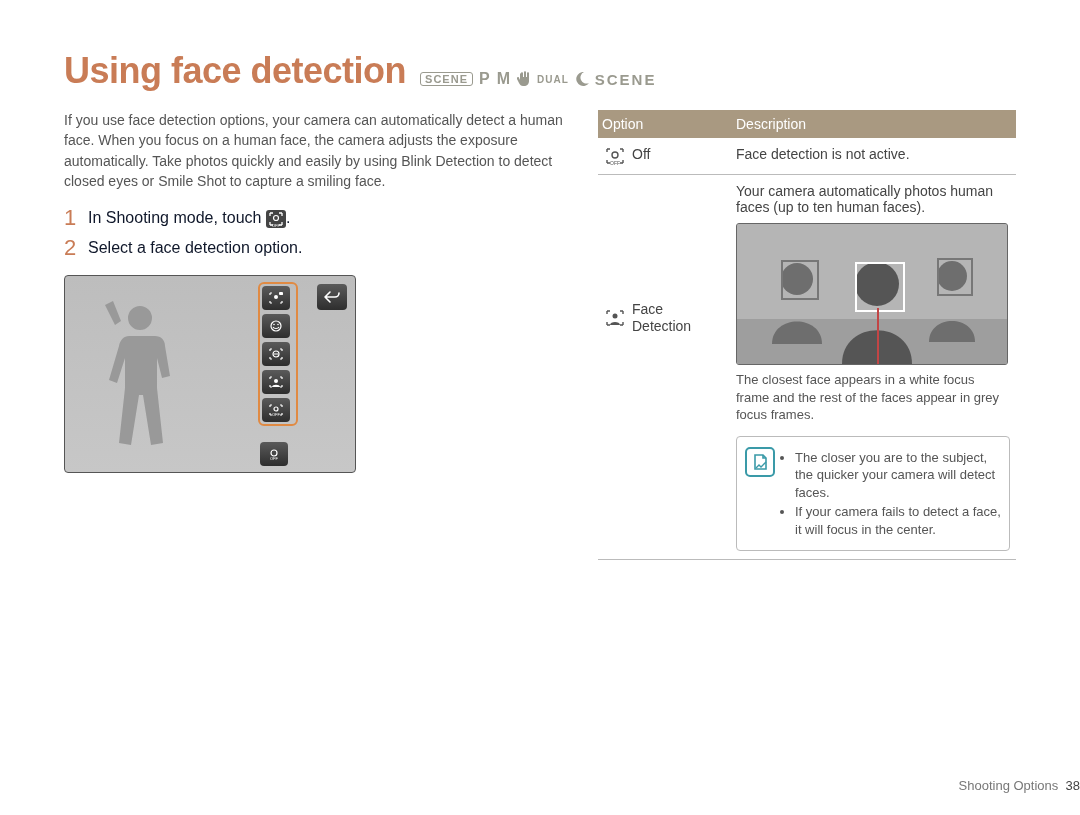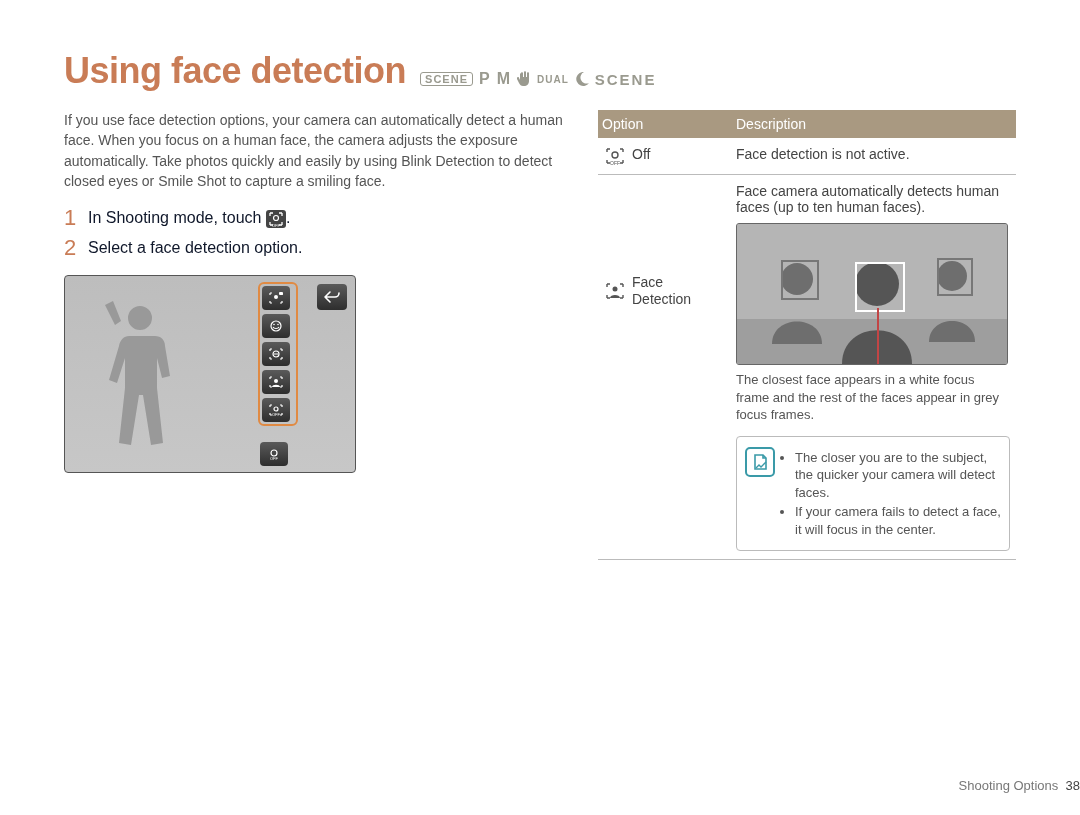--- a/index.html
+++ b/index.html
@@ -167,33 +167,33 @@
                 <path d="M3 3h3M3 3v3M19 3h-3M19 3v3M3 17h3M3 17v-3M19 17h-3M19 17v-3" stroke="#555" stroke-width="1.4" fill="none"></path>
                 <circle cx="11" cy="9" r="3" stroke="#555" stroke-width="1.4" fill="none"></circle>
                 <text x="11" y="19" font-size="5" fill="#555" text-anchor="middle">OFF</text>
               </svg>
             <span>Off</span>
           </div>
           <div class="c2">Face detection is not active.</div>
         </div>
 
         <div class="opt-row tall">
-          <div class="c1" style="align-items:center;margin-top:91px">
+          <div class="c1" style="align-items:center;margin-top:118px">
             <svg width="22" height="20" viewBox="0 0 22 20">
                 <path d="M3 3h3M3 3v3M19 3h-3M19 3v3M3 17h3M3 17v-3M19 17h-3M19 17v-3" stroke="#555" stroke-width="1.4" fill="none"></path>
                 <circle cx="11" cy="8" r="2.5" fill="#555"></circle>
                 <path d="M6 17c0-4 10-4 10 0" fill="#555"></path>
               </svg>
             <div class="opt-label">
               <span>Face</span>
               <span>Detection</span>
             </div>
           </div>
           <div class="c2">
-            <div>Face camera automatically detects human faces (up to ten human faces).</div>
+            <div>Your camera automatically photos human faces (up to ten human faces).</div>
 
             <div class="sample-img">
               <svg width="270" height="140" viewBox="0 0 270 140">
                 <rect width="270" height="140" fill="#b5b5b5"></rect>
                 <rect x="0" y="95" width="270" height="45" fill="#9e9e9e"></rect>
 
                 <circle cx="60" cy="55" r="16" fill="#6e6e6e"></circle>
                 <path d="M35 120c0-30 50-30 50 0z" fill="#6e6e6e"></path>
 
                 <circle cx="140" cy="60" r="22" fill="#555"></circle>

